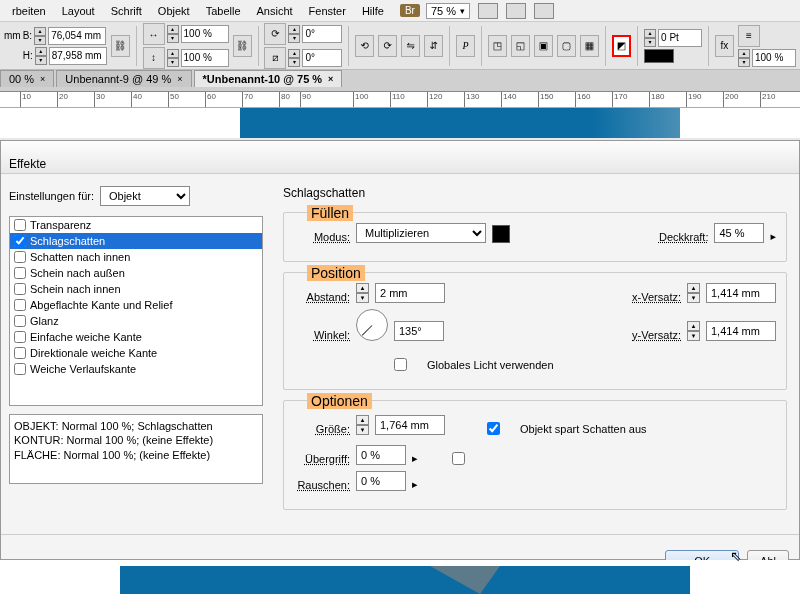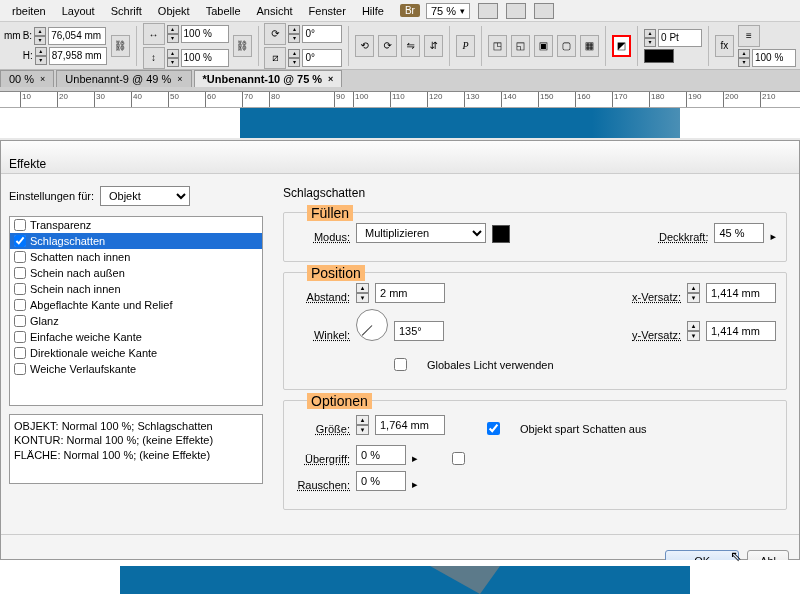--- a/index.html
+++ b/index.html
@@ -228,22 +228,22 @@
 </div>
 
 <div class="ruler" id="ruler">
     <div class="tick" style="left: 20px;">10</div>
     <div class="tick" style="left: 57px;">20</div>
     <div class="tick" style="left: 94px;">30</div>
     <div class="tick" style="left: 131px;">40</div>
     <div class="tick" style="left: 168px;">50</div>
     <div class="tick" style="left: 205px;">60</div>
     <div class="tick" style="left: 242px;">70</div>
-    <div class="tick" style="left: 269px;">80</div>
-    <div class="tick" style="left: 334px;">90</div>
+    <div class="tick" style="left: 279px;">80</div>
+    <div class="tick" style="left: 300px;">90</div>
     <div class="tick" style="left: 353px;">100</div>
     <div class="tick" style="left: 390px;">110</div>
     <div class="tick" style="left: 427px;">120</div>
     <div class="tick" style="left: 464px;">130</div>
     <div class="tick" style="left: 501px;">140</div>
     <div class="tick" style="left: 538px;">150</div>
     <div class="tick" style="left: 575px;">160</div>
     <div class="tick" style="left: 612px;">170</div>
     <div class="tick" style="left: 649px;">180</div>
     <div class="tick" style="left: 686px;">190</div>

